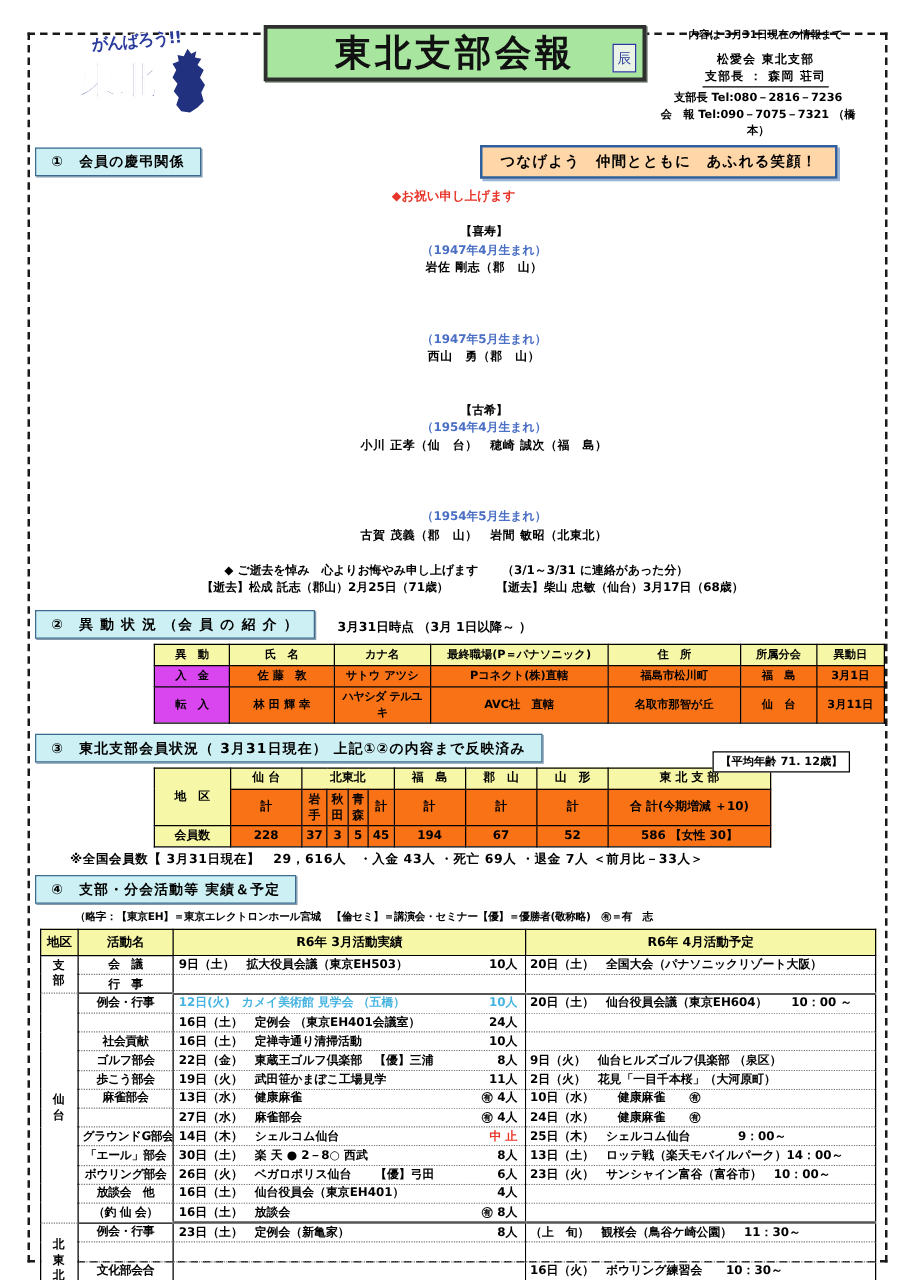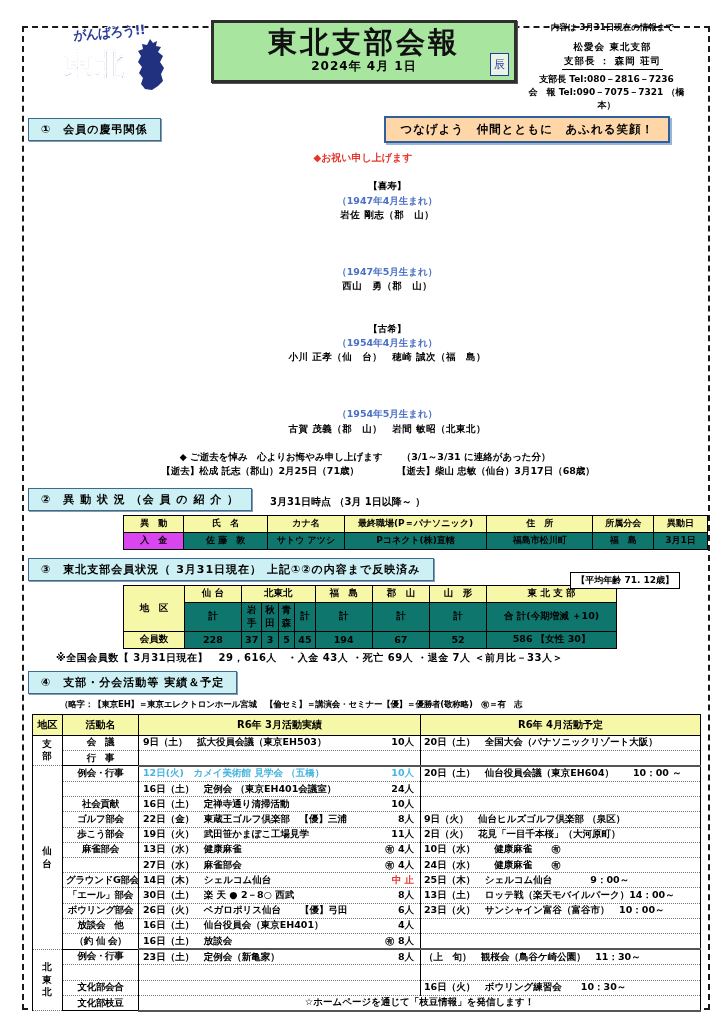--- a/index.html
+++ b/index.html
@@ -80,21 +80,21 @@
   .s1-line{font-size:9.5px; font-weight:bold; padding-left:22px; white-space:pre;}
   .s1-line2{font-size:9.5px; font-weight:bold; padding-left:4px; white-space:pre;}
   .blue{color:#4a6fc4;}
   .s1-names{letter-spacing:0.5px;}
 
   
   .s2-head-row{display:flex; align-items:flex-end; margin-top:9px;}
   .s2-note{font-size:10px; font-weight:bold; margin-left:18px; padding-bottom:2px;}
   table.grid{border-collapse:collapse; font-size:9px;}
   table.grid td,table.grid th{border:1px solid #000; padding:1px 3px; text-align:center;
-    font-weight:bold; background:#0f766e; height:14px;}
+    font-weight:bold; background:#f97316; height:14px;}
   table.grid th{background:#f7f7a8;}
   .t2{margin:4px 0 0 95px; width:585px;}
   .t2 td,.t2 th{font-size:9px;}
   .t2 .c-yellow{background:#d946ef;}
   .tiny{font-size:7.5px; letter-spacing:-0.5px;}
 
   
   .s3-head-wrap{position:relative; margin-top:8px;}
   .avg-box{
     position:absolute; right:18px; top:14px;
@@ -155,21 +155,20 @@
             <div class="logo-main">東北</div>
             <svg class="logo-map" viewBox="0 0 38 54">
               <path d="M20 1 L23 5 L27 3 L26 8 L31 9 L28 14 L33 18 L30 24 L34 30 L31 36 L33 43 L28 48 L22 52 L15 51 L11 46 L13 40 L9 35 L12 29 L8 24 L11 18 L8 13 L13 11 L12 6 L17 7 Z" fill="#21307f"></path>
             </svg>
           </div>
         </div>
       </div>
 
       <div class="title-box">
         <div class="title-main">東北支部会報</div>
-        <div class="title-date">2024年 4月 1日</div>
         <div class="title-seal">辰</div>
       </div>
 
       <div class="head-right">
         <div class="hr-line">内容は 3月31日現在の情報まで</div>
         <div class="hr-org">松愛会 東北支部</div>
         <div><span class="hr-chief">支部長 ： 森岡 荘司</span></div>
         <div class="hr-tel">支部長 Tel:080－2816－7236</div>
         <div class="hr-tel">会　報 Tel:090－7075－7321 （橋本）</div>
       </div>
@@ -225,20 +224,29 @@
         <th style="width:52px">異動日</th>
       </tr>
       <tr>
         <td class="c-yellow">入　金</td>
         <td>佐 藤　敦</td>
         <td>サトウ アツシ</td>
         <td>Pコネクト(株)直轄</td>
         <td>福島市松川町</td>
         <td>福　島</td>
         <td>3月1日</td>
+      </tr>
+      <tr>
+        <td class="c-yellow">転　入</td>
+        <td>林 田 輝 幸</td>
+        <td class="tiny">ハヤシダ テルユキ</td>
+        <td>AVC社　直轄</td>
+        <td>名取市那智が丘</td>
+        <td>仙　台</td>
+        <td>3月11日</td>
       </tr>
     </tbody>
       </table>
 
     <div class="s3-head-wrap">
       <div class="sec-head">③　東北支部会員状況（ 3月31日現在） 上記①②の内容まで反映済み</div>
       <div class="avg-box">【平均年齢 71. 12歳】</div>
     </div>
 
     <table class="grid t3">

